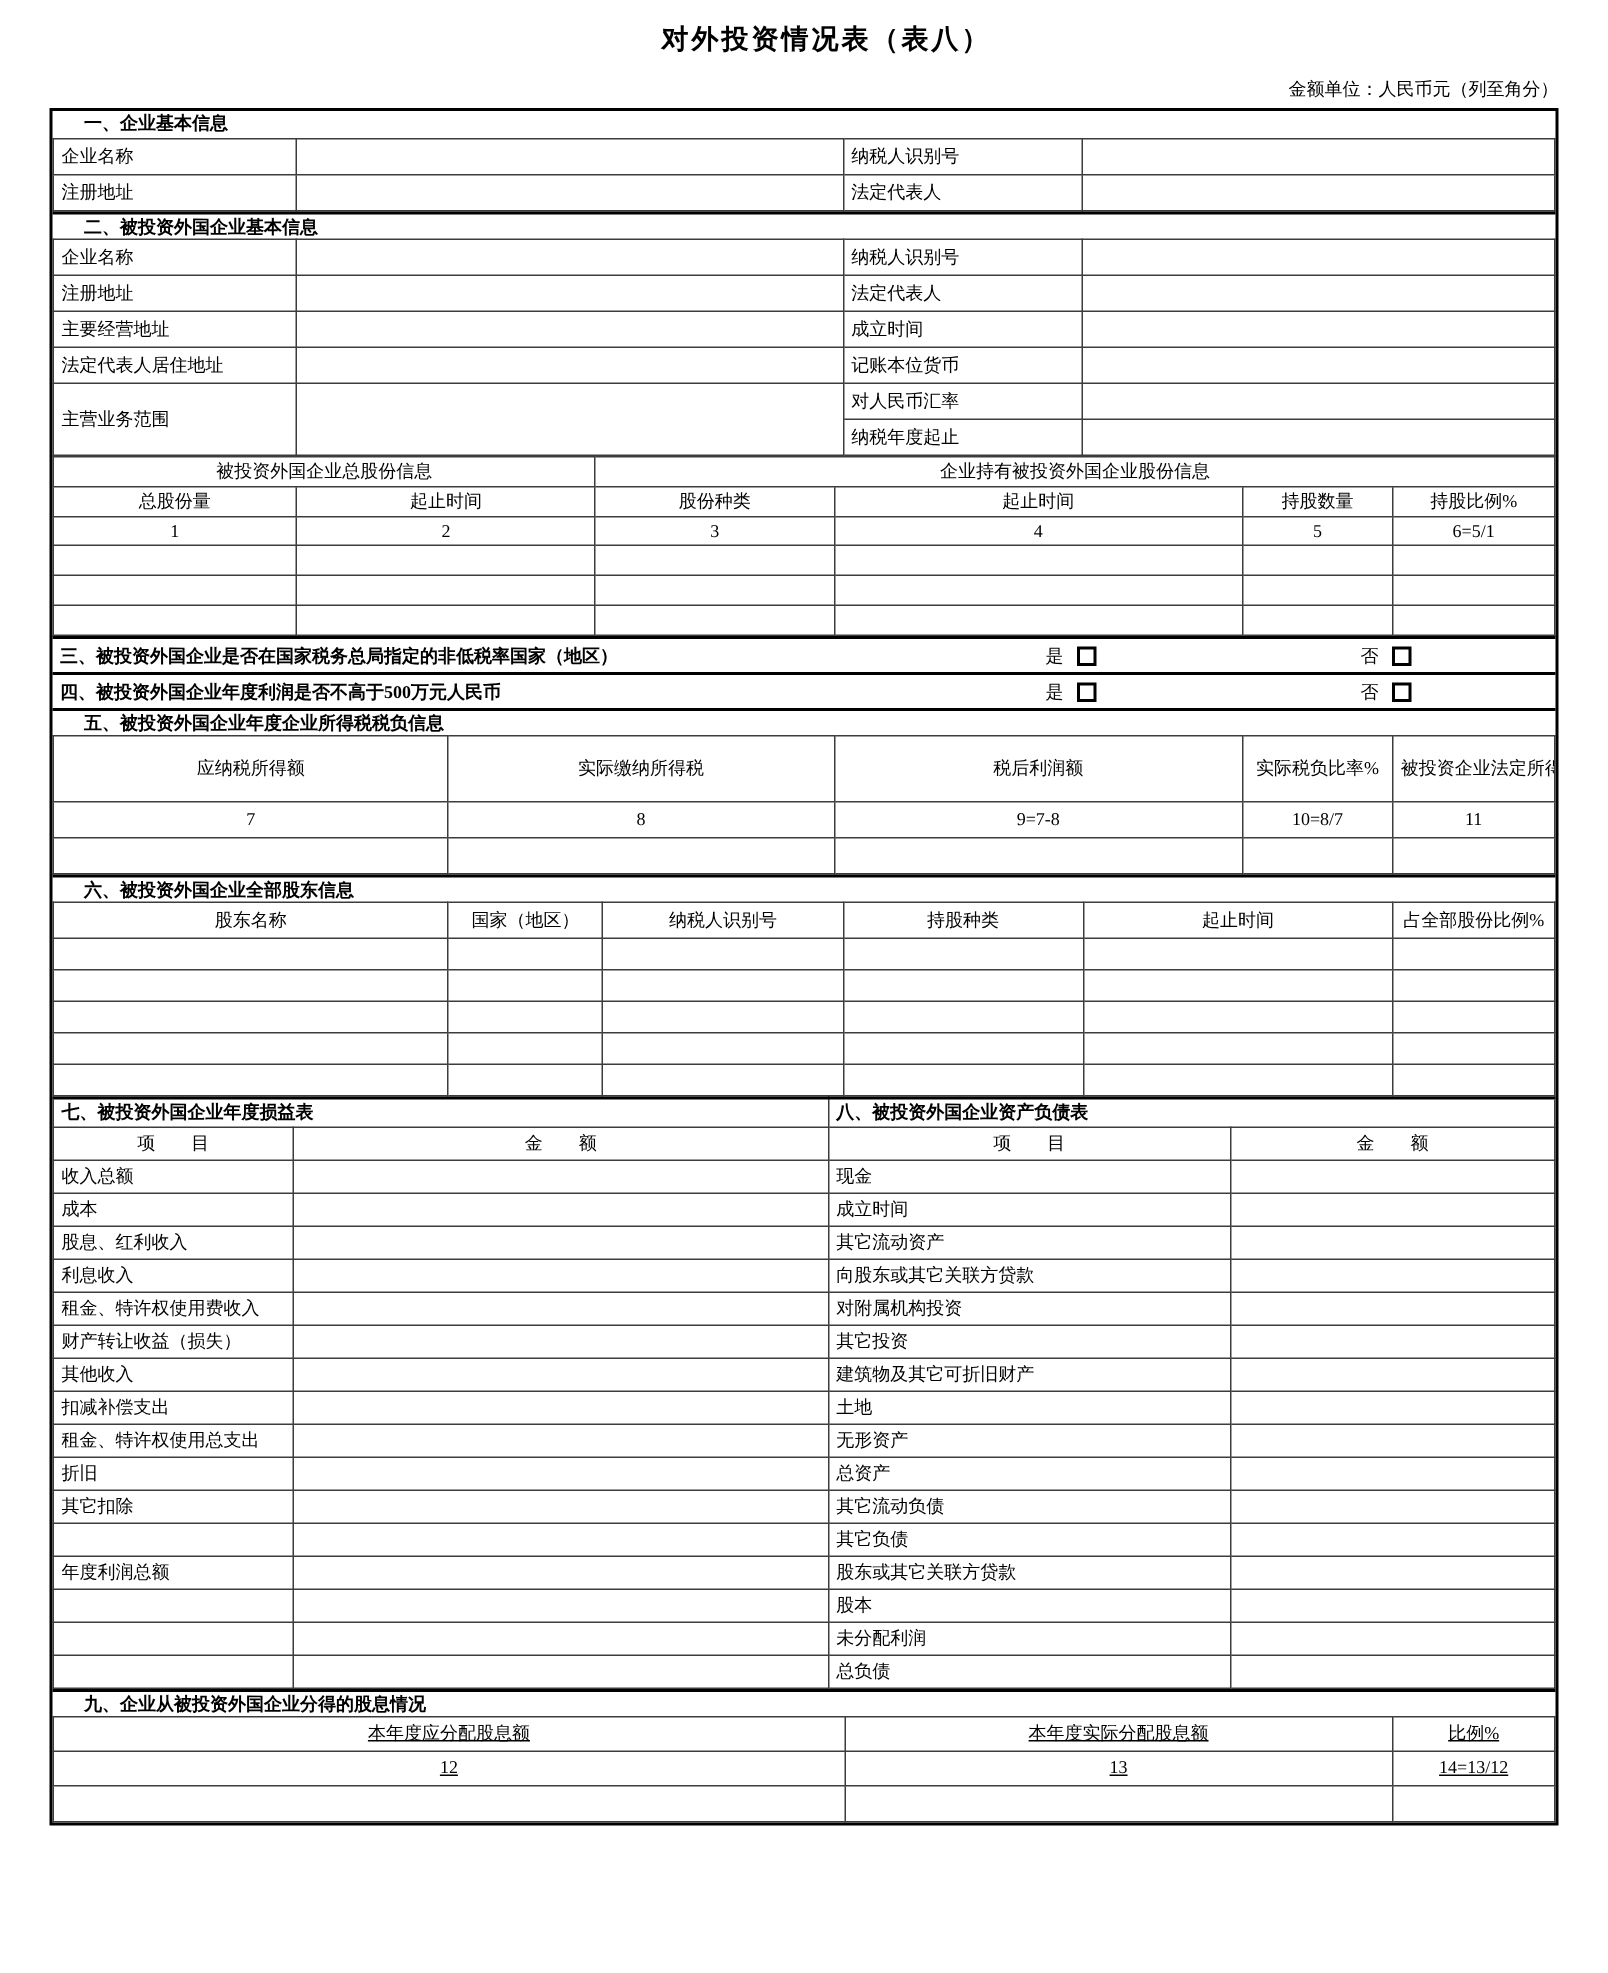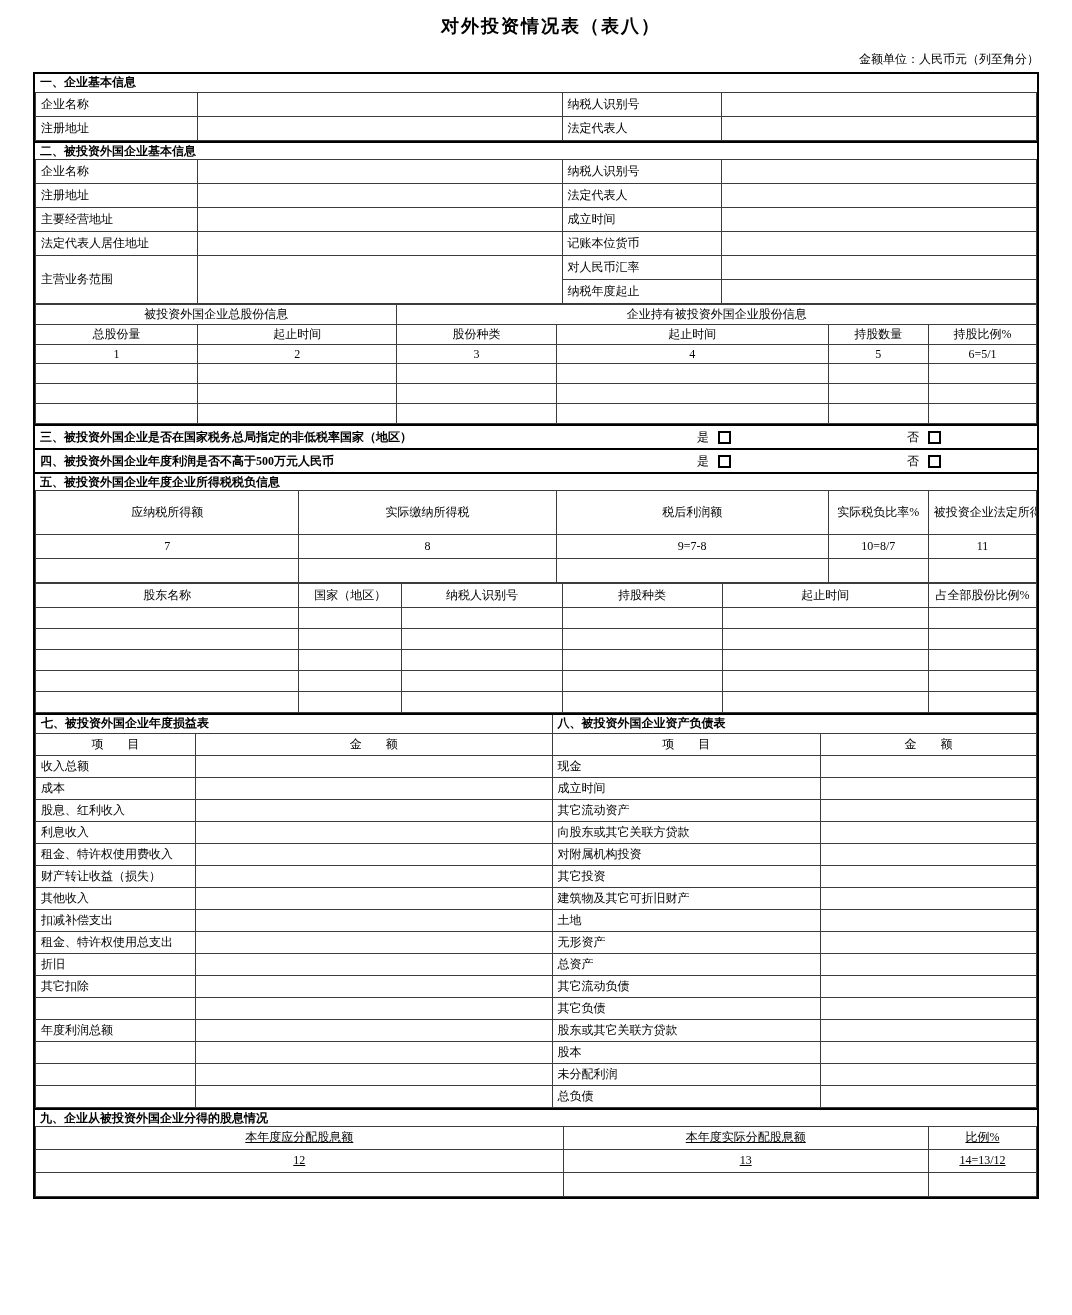--- a/index.html
+++ b/index.html
@@ -12,21 +12,21 @@
 .page { position:relative; width:1072px; height:1315px; background:#fff; overflow:hidden; }
 .title {
   position:absolute; top:14px; left:15px; width:100%;
   text-align:center; font-size:18px; font-weight:bold; letter-spacing:2px;
 }
 .unit-note { position:absolute; top:51px; right:33px; font-size:12px; }
 .form { position:absolute; left:33px; top:72px; width:1006px; border:2px solid #000; background:#fff; }
 .sec-h {
   border-top:2px solid #000;
   font-size:12px; font-weight:bold;
-  height:18px; line-height:17px; padding-left:5px;
+  height:18px; line-height:17px; padding-left:21px;
   overflow:hidden; white-space:nowrap;
 }
 .sec-h.first { border-top:none; }
 table.frm { width:100%; border-collapse:collapse; table-layout:fixed;padding-left:28px; }
 table.frm td {
   border:1px solid #3c3c3c;
   font-size:12px; padding:0 5px; height:24px;
   overflow:hidden; white-space:nowrap; background:#fff;
 }
 td.c { text-align:center; }
@@ -238,20 +238,21 @@
       <tr>
         <td></td>
             <td></td>
         <td></td>
             <td></td>
         <td></td>
       </tr>
     </tbody>
       </table>
 
+    <div class="sec-h">六、被投资外国企业全部股东信息</div>
     <table class="frm">
       <colgroup>
           <col style="width:26.3%">
           <col style="width:10.3%">
           <col style="width:16.0%">
           <col style="width:16.0%">
           <col style="width:20.6%">
           <col style="width:10.8%">
         </colgroup>
       <tbody>

